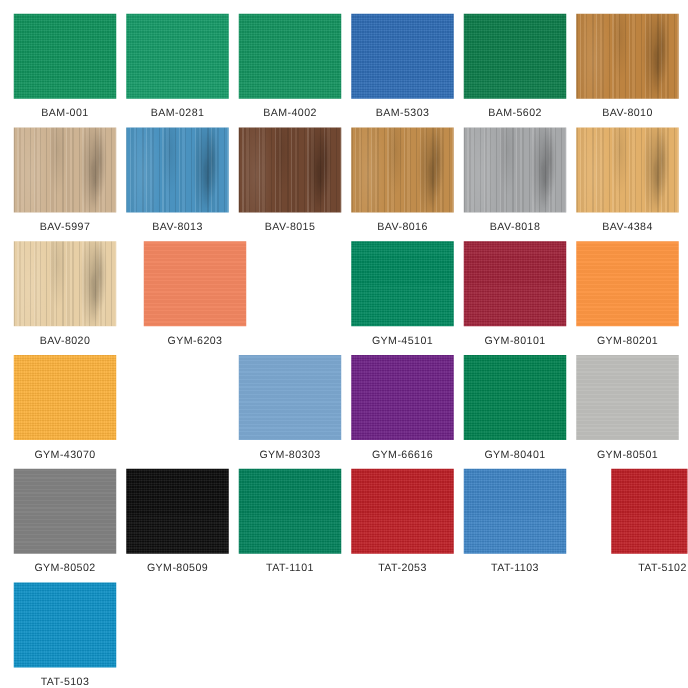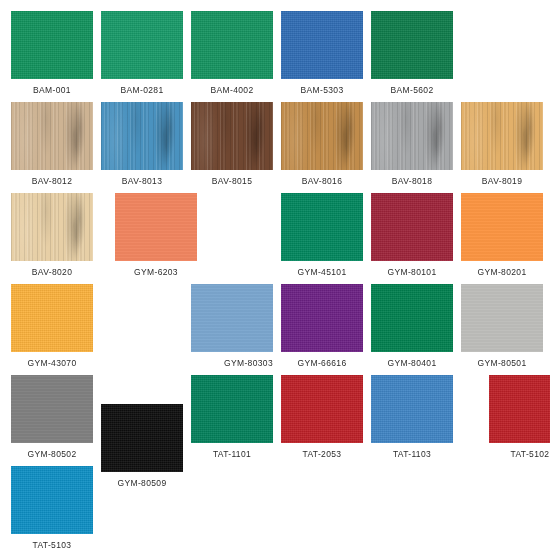--- a/index.html
+++ b/index.html
@@ -109,43 +109,47 @@
       <span class="swatch-label" style="width: 82px; color: rgb(43, 43, 43);">BAM-4002</span>
     </div>
     <div class="swatch-cell" style="left: 281px; top: 11px;">
       <div class="swatch-chip tex-solid" title="BAM-5303" style="width: 82px; height: 68px; background: rgb(47, 108, 180);"></div>
       <span class="swatch-label" style="width: 82px; color: rgb(43, 43, 43);">BAM-5303</span>
     </div>
     <div class="swatch-cell" style="left: 371px; top: 11px;">
       <div class="swatch-chip tex-solid" title="BAM-5602" style="width: 82px; height: 68px; background: rgb(13, 124, 74);"></div>
       <span class="swatch-label" style="width: 82px; color: rgb(43, 43, 43);">BAM-5602</span>
     </div>
+    <div class="swatch-cell" style="left: 461px; top: 11px;">
+      <div class="swatch-chip tex-wood" title="BAV-8010" style="width: 82px; height: 68px; background: rgb(189, 131, 64);"></div>
+      <span class="swatch-label" style="width: 82px; color: rgb(43, 43, 43);">BAV-8010</span>
+    </div>
     <div class="swatch-cell" style="left: 11px; top: 102px;">
       <div class="swatch-chip tex-wood" title="BAV-8012" style="width: 82px; height: 68px; background: rgb(205, 179, 147);"></div>
-      <span class="swatch-label" style="width: 82px; color: rgb(43, 43, 43);">BAV-8012</span>
+      <span class="swatch-label" style="width: 82px; color: rgb(43, 43, 43);">BAV-5997</span>
     </div>
     <div class="swatch-cell" style="left: 101px; top: 102px;">
       <div class="swatch-chip tex-wood" title="BAV-8013" style="width: 82px; height: 68px; background: rgb(74, 146, 191);"></div>
       <span class="swatch-label" style="width: 82px; color: rgb(43, 43, 43);">BAV-8013</span>
     </div>
     <div class="swatch-cell" style="left: 191px; top: 102px;">
       <div class="swatch-chip tex-wood" title="BAV-8015" style="width: 82px; height: 68px; background: rgb(112, 71, 49);"></div>
       <span class="swatch-label" style="width: 82px; color: rgb(43, 43, 43);">BAV-8015</span>
     </div>
     <div class="swatch-cell" style="left: 281px; top: 102px;">
       <div class="swatch-chip tex-wood" title="BAV-8016" style="width: 82px; height: 68px; background: rgb(192, 140, 76);"></div>
       <span class="swatch-label" style="width: 82px; color: rgb(43, 43, 43);">BAV-8016</span>
     </div>
     <div class="swatch-cell" style="left: 371px; top: 102px;">
       <div class="swatch-chip tex-wood" title="BAV-8018" style="width: 82px; height: 68px; background: rgb(166, 168, 170);"></div>
       <span class="swatch-label" style="width: 82px; color: rgb(43, 43, 43);">BAV-8018</span>
     </div>
     <div class="swatch-cell" style="left: 461px; top: 102px;">
       <div class="swatch-chip tex-wood" title="BAV-8019" style="width: 82px; height: 68px; background: rgb(226, 176, 106);"></div>
-      <span class="swatch-label" style="width: 82px; color: rgb(43, 43, 43);">BAV-8019</span>
+      <span class="swatch-label" style="width: 82px; color: rgb(43, 43, 43);">BAV-4384</span>
     </div>
     <div class="swatch-cell" style="left: 11px; top: 193px;">
       <div class="swatch-chip tex-wood" title="BAV-8020" style="width: 82px; height: 68px; background: rgb(231, 207, 166);"></div>
       <span class="swatch-label" style="width: 82px; color: rgb(43, 43, 43);">BAV-8020</span>
     </div>
     <div class="swatch-cell" style="left: 101px; top: 193px; padding-left: 14px;">
       <div class="swatch-chip tex-flat" title="GYM-6203" style="width: 82px; height: 68px; background: rgb(240, 133, 96);"></div>
       <span class="swatch-label" style="width: 82px; color: rgb(43, 43, 43);">GYM-6203</span>
     </div>
     <div class="swatch-cell" style="left: 281px; top: 193px;">
@@ -159,39 +163,39 @@
     <div class="swatch-cell" style="left: 461px; top: 193px;">
       <div class="swatch-chip tex-flat" title="GYM-80201" style="width: 82px; height: 68px; background: rgb(251, 149, 67);"></div>
       <span class="swatch-label" style="width: 82px; color: rgb(43, 43, 43);">GYM-80201</span>
     </div>
     <div class="swatch-cell" style="left: 11px; top: 284px;">
       <div class="swatch-chip tex-solid" title="GYM-80202" style="width: 82px; height: 68px; background: rgb(251, 177, 60);"></div>
       <span class="swatch-label" style="width: 82px; color: rgb(43, 43, 43);">GYM-43070</span>
     </div>
     <div class="swatch-cell" style="left: 191px; top: 284px;">
       <div class="swatch-chip tex-flat" title="GYM-80303" style="width: 82px; height: 68px; background: rgb(123, 166, 206);"></div>
-      <span class="swatch-label" style="width: 82px; color: rgb(43, 43, 43); text-align: right;">GYM-80303</span>
+      <span class="swatch-label" style="width: 82px; color: rgb(43, 43, 43);">GYM-80303</span>
     </div>
     <div class="swatch-cell" style="left: 281px; top: 284px;">
       <div class="swatch-chip tex-solid" title="GYM-80306" style="width: 82px; height: 68px; background: rgb(108, 32, 132);"></div>
       <span class="swatch-label" style="width: 82px; color: rgb(43, 43, 43);">GYM-66616</span>
     </div>
     <div class="swatch-cell" style="left: 371px; top: 284px;">
       <div class="swatch-chip tex-solid" title="GYM-80401" style="width: 82px; height: 68px; background: rgb(0, 128, 78);"></div>
       <span class="swatch-label" style="width: 82px; color: rgb(43, 43, 43);">GYM-80401</span>
     </div>
     <div class="swatch-cell" style="left: 461px; top: 284px;">
       <div class="swatch-chip tex-flat" title="GYM-80501" style="width: 82px; height: 68px; background: rgb(189, 189, 186);"></div>
       <span class="swatch-label" style="width: 82px; color: rgb(43, 43, 43);">GYM-80501</span>
     </div>
     <div class="swatch-cell" style="left: 11px; top: 375px;">
       <div class="swatch-chip tex-flat" title="GYM-80502" style="width: 82px; height: 68px; background: rgb(128, 128, 128);"></div>
       <span class="swatch-label" style="width: 82px; color: rgb(43, 43, 43);">GYM-80502</span>
     </div>
-    <div class="swatch-cell" style="left: 101px; top: 375px; margin-top: 29px;">
+    <div class="swatch-cell" style="left: 101px; top: 375px;">
       <div class="swatch-chip tex-solid" title="GYM-80509" style="width: 82px; height: 68px; background: rgb(13, 13, 13);"></div>
       <span class="swatch-label" style="width: 82px; color: rgb(43, 43, 43);">GYM-80509</span>
     </div>
     <div class="swatch-cell" style="left: 191px; top: 375px;">
       <div class="swatch-chip tex-solid" title="TAT-1101" style="width: 82px; height: 68px; background: rgb(2, 128, 90);"></div>
       <span class="swatch-label" style="width: 82px; color: rgb(43, 43, 43);">TAT-1101</span>
     </div>
     <div class="swatch-cell" style="left: 281px; top: 375px;">
       <div class="swatch-chip tex-solid" title="TAT-1102" style="width: 82px; height: 68px; background: rgb(189, 31, 38);"></div>
       <span class="swatch-label" style="width: 82px; color: rgb(43, 43, 43);">TAT-2053</span>

